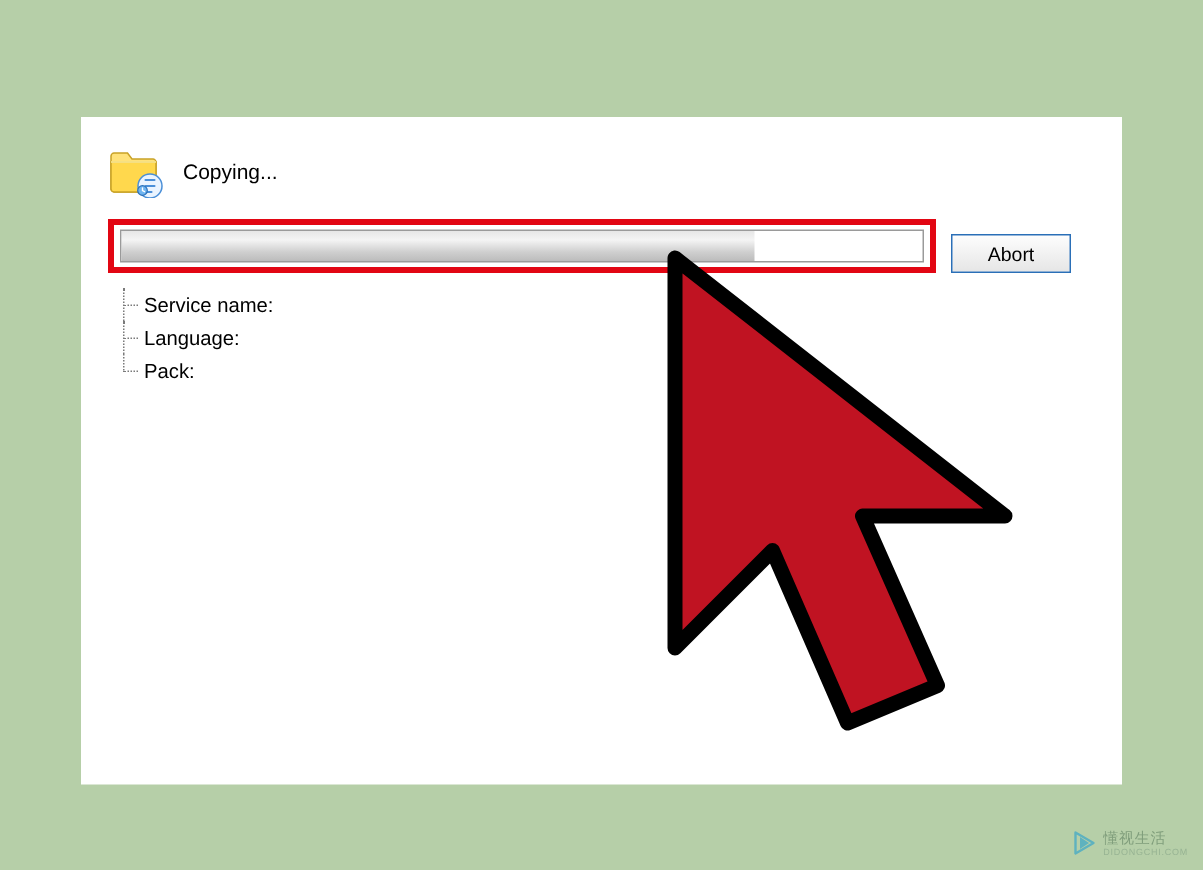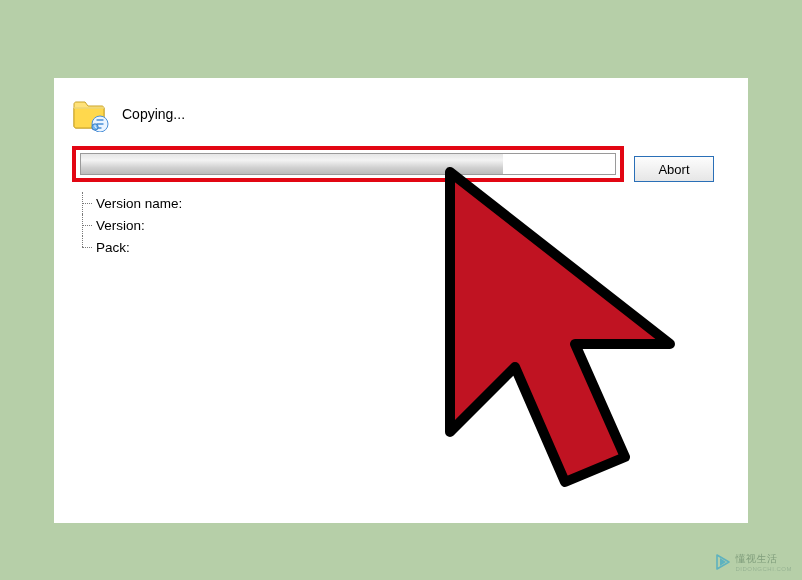--- a/index.html
+++ b/index.html
@@ -144,25 +144,25 @@
       <div class="progress-bar">
         <div class="progress-fill" style="width: 79%;"></div>
       </div>
     </div>
     <button class="abort-btn">Abort</button>
   </div>
 
   <div class="info-tree">
     <div class="tree-item">
       <span class="tree-branch"></span>
-      <span>Version name:</span>
+      <span>Service name:</span>
     </div>
     <div class="tree-item">
       <span class="tree-branch"></span>
-      <span>Version:</span>
+      <span>Language:</span>
     </div>
     <div class="tree-item">
       <span class="tree-branch"></span>
       <span>Pack:</span>
     </div>
   </div>
 
 </div>
 
 <svg class="cursor-overlay" viewBox="0 0 280 340">

